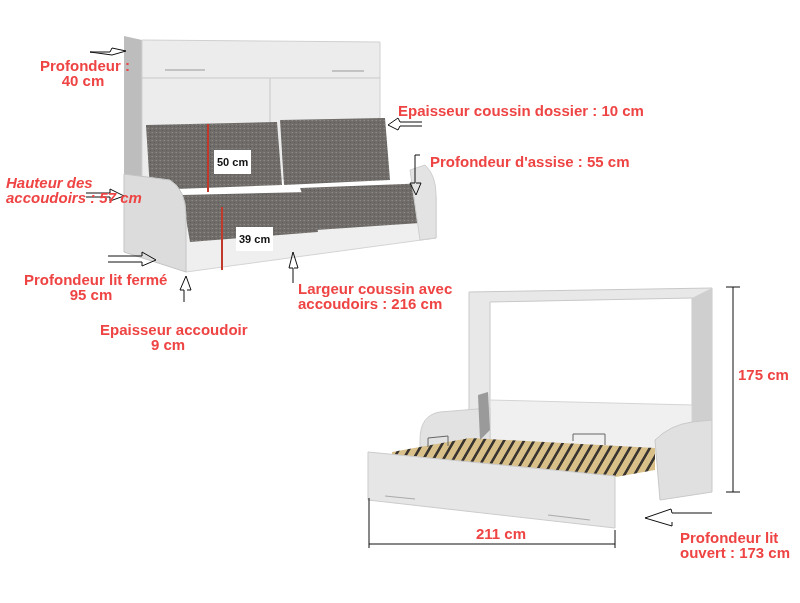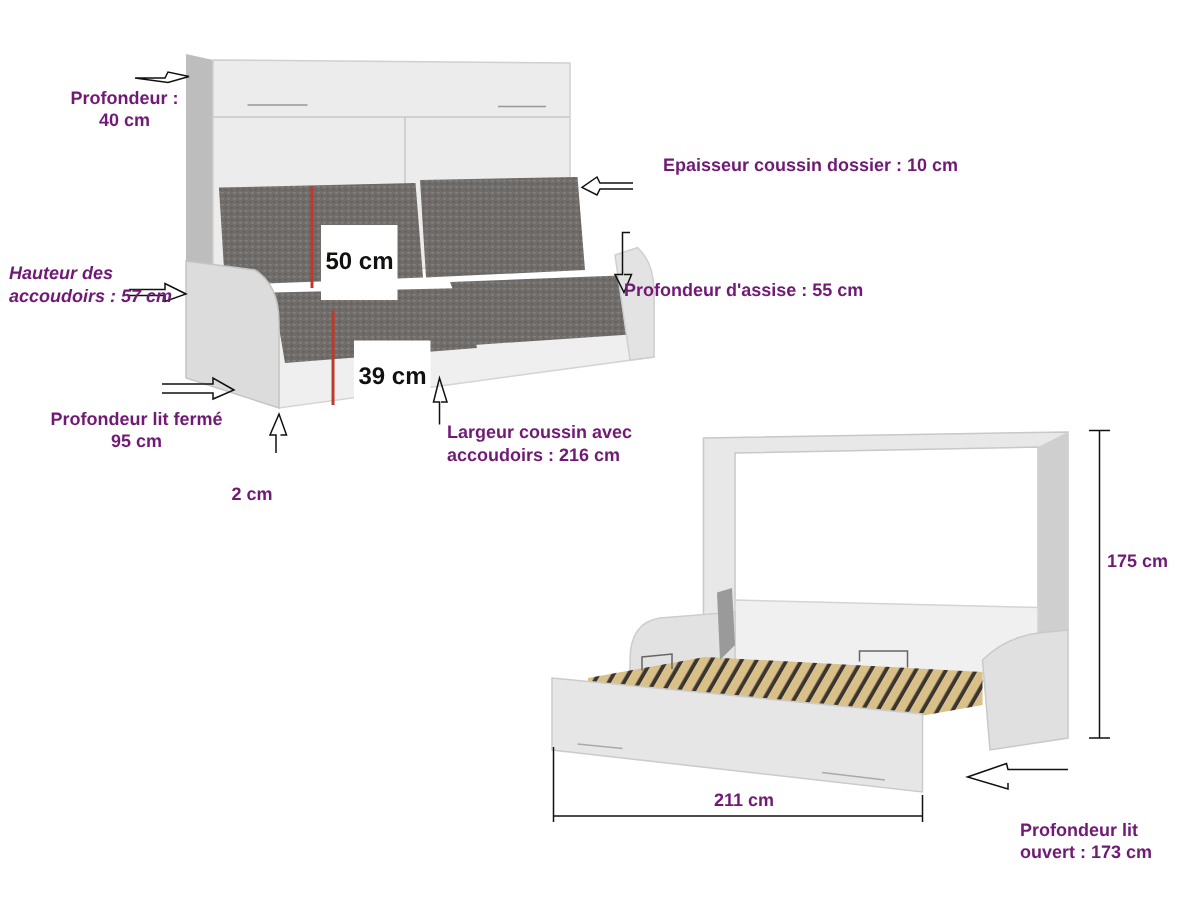--- a/index.html
+++ b/index.html
@@ -1,20 +1,20 @@
 <!DOCTYPE html>
 <html><head>
 <meta charset="utf-8">
 <style>
   html, body { margin:0; padding:0; background:#ffffff; }
   body { width:800px; height:603px; position:relative; overflow:hidden;
          font-family:"Liberation Sans", "DejaVu Sans", sans-serif; color:#111; }
-  .lbl { position:absolute; font-size:12px; font-weight:bold; line-height:15px; color:#701a75; white-space:nowrap; }
+  .lbl { position:absolute; font-size:15px; font-weight:bold; line-height:15px; color:#ef4444; white-space:nowrap; }
   .lbl.center { text-align:center; }
-  .tag { position:absolute; background:#fff; font-size:16px; font-weight:bold; padding:18px 3px; line-height:14px; }
+  .tag { position:absolute; background:#fff; font-size:11px; font-weight:bold; padding:5px 3px; line-height:14px; }
   svg { position:absolute; left:0; top:0; }
 </style>
 </head>
 <body>
 
 <svg width="800" height="603" viewBox="0 0 800 603">
   <defs>
     <pattern id="fabric" width="4" height="4" patternUnits="userSpaceOnUse">
       <rect width="4" height="4" fill="#6f6c69"></rect>
       <rect x="0" y="0" width="1" height="1" fill="#8a8784"></rect>
@@ -95,44 +95,45 @@
     <line x1="615" y1="530" x2="615" y2="548"></line>
     <path d="M712,513 L672,513 L671,509 L645,518 L672,526 L672,522"></path>
   </g>
 </svg>
 
 <div class="lbl center" style="left:40px;top:58px;width:86px;">
   <div>Profondeur :</div>
   <div>40 cm</div>
 </div>
 
-<div class="lbl" style="left:398px;top:103px;margin-left:44px;">Epaisseur coussin dossier : 10 cm</div>
+<div class="lbl" style="left:398px;top:103px;">Epaisseur coussin dossier : 10 cm</div>
 
-<div class="lbl" style="left:416px;top:154px;margin-top:32px;">Profondeur d'assise : 55 cm</div>
+<div class="lbl" style="left:430px;top:154px;">Profondeur d'assise : 55 cm</div>
 
 <div class="lbl" style="left:6px;top:175px;font-style:italic;">
   <div>Hauteur des</div>
   <div>accoudoirs : 57 cm</div>
 </div>
 
 <div class="lbl center" style="left:24px;top:272px;width:134px;">
   <div>Profondeur lit fermé</div>
   <div>95 cm</div>
 </div>
 
 <div class="lbl center" style="left:100px;top:322px;width:136px;">
-  <div>2 cm</div>
+  <div>Epaisseur accoudoir</div>
+  <div>9 cm</div>
 </div>
 
 <div class="lbl" style="left:298px;top:281px;">
   <div>Largeur coussin avec</div>
   <div>accoudoirs : 216 cm</div>
 </div>
 
 <div class="tag" style="left:214px;top:150px;">50 cm</div>
 <div class="tag" style="left:236px;top:227px;">39 cm</div>
 
 <div class="lbl" style="left:738px;top:367px;">175 cm</div>
 <div class="lbl" style="left:476px;top:526px;">211 cm</div>
-<div class="lbl" style="left:680px;top:530px;margin-top:16px;">
+<div class="lbl" style="left:680px;top:530px;">
   <div>Profondeur lit</div>
   <div>ouvert : 173 cm</div>
 </div>
 
 </body></html>

